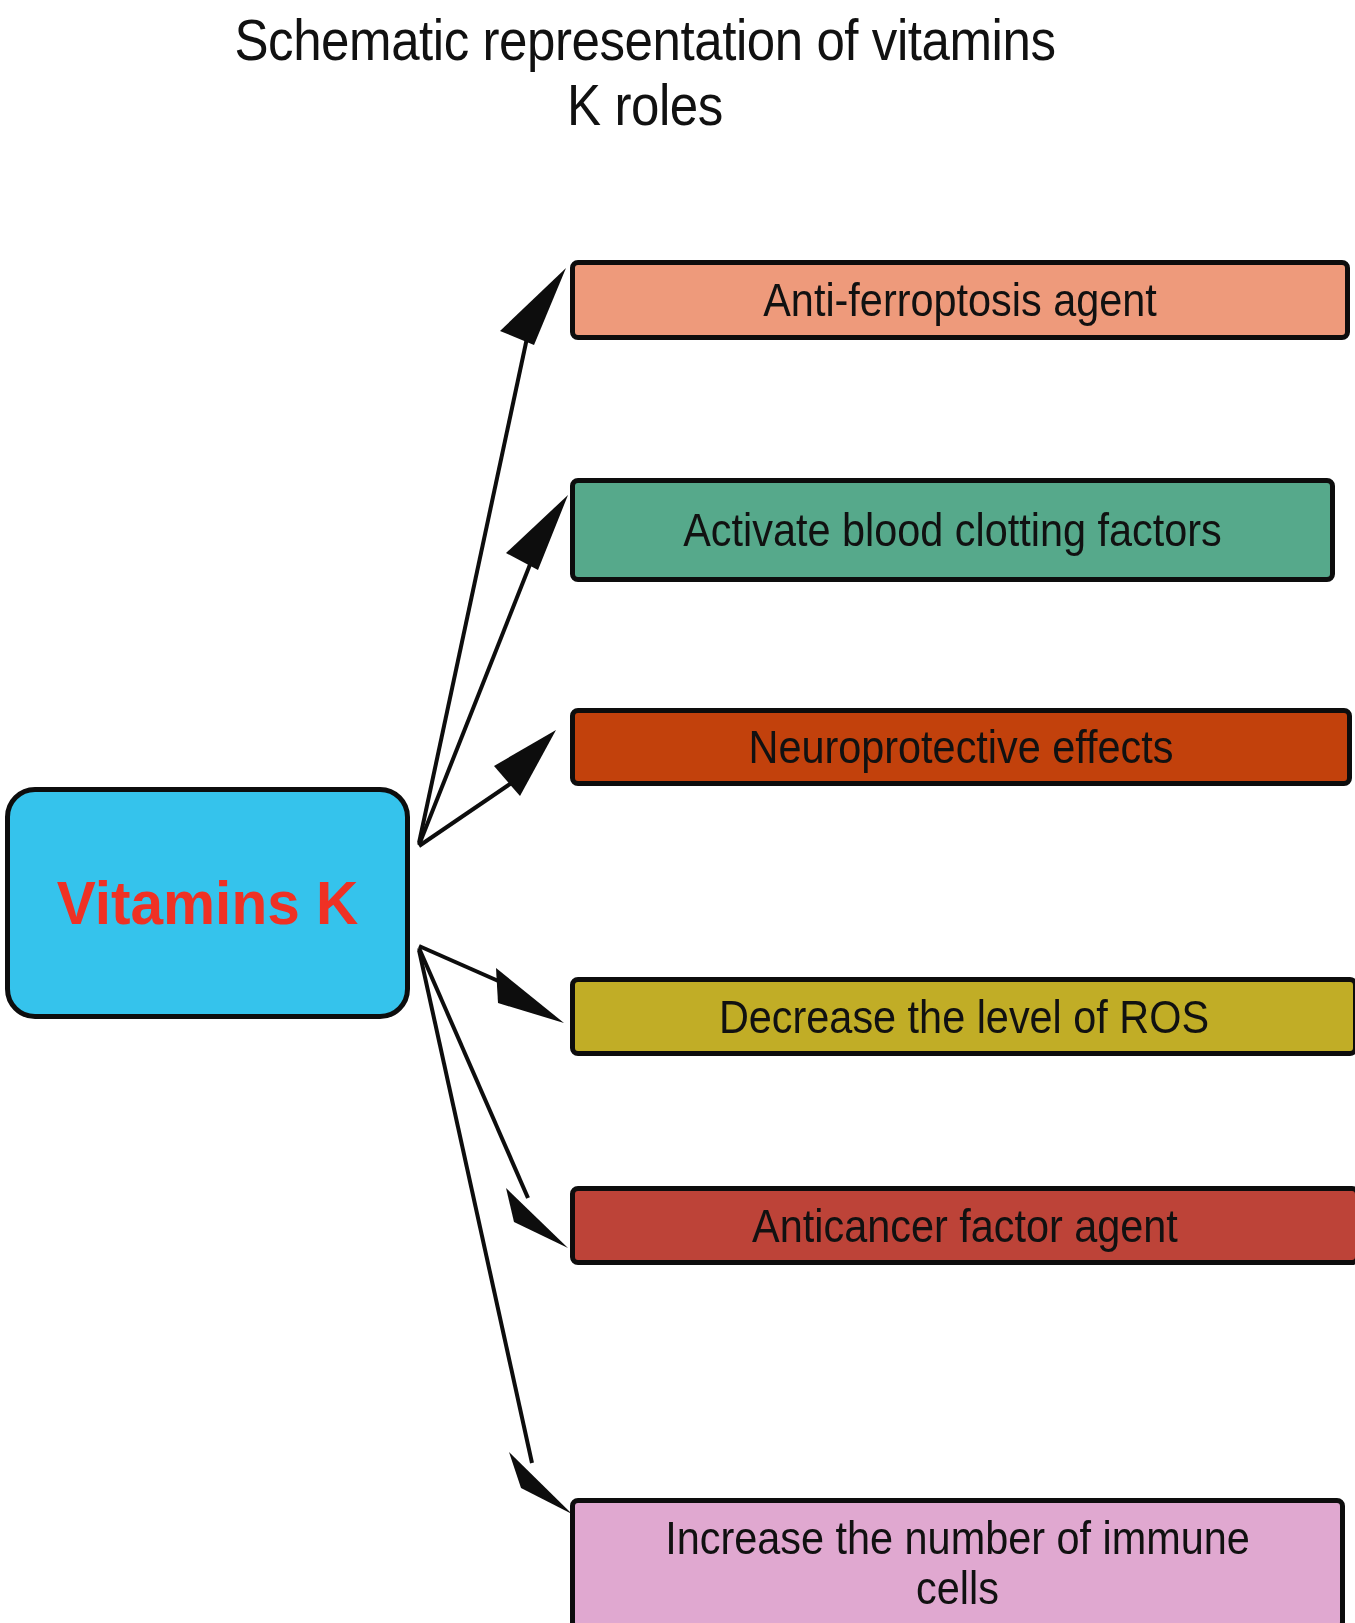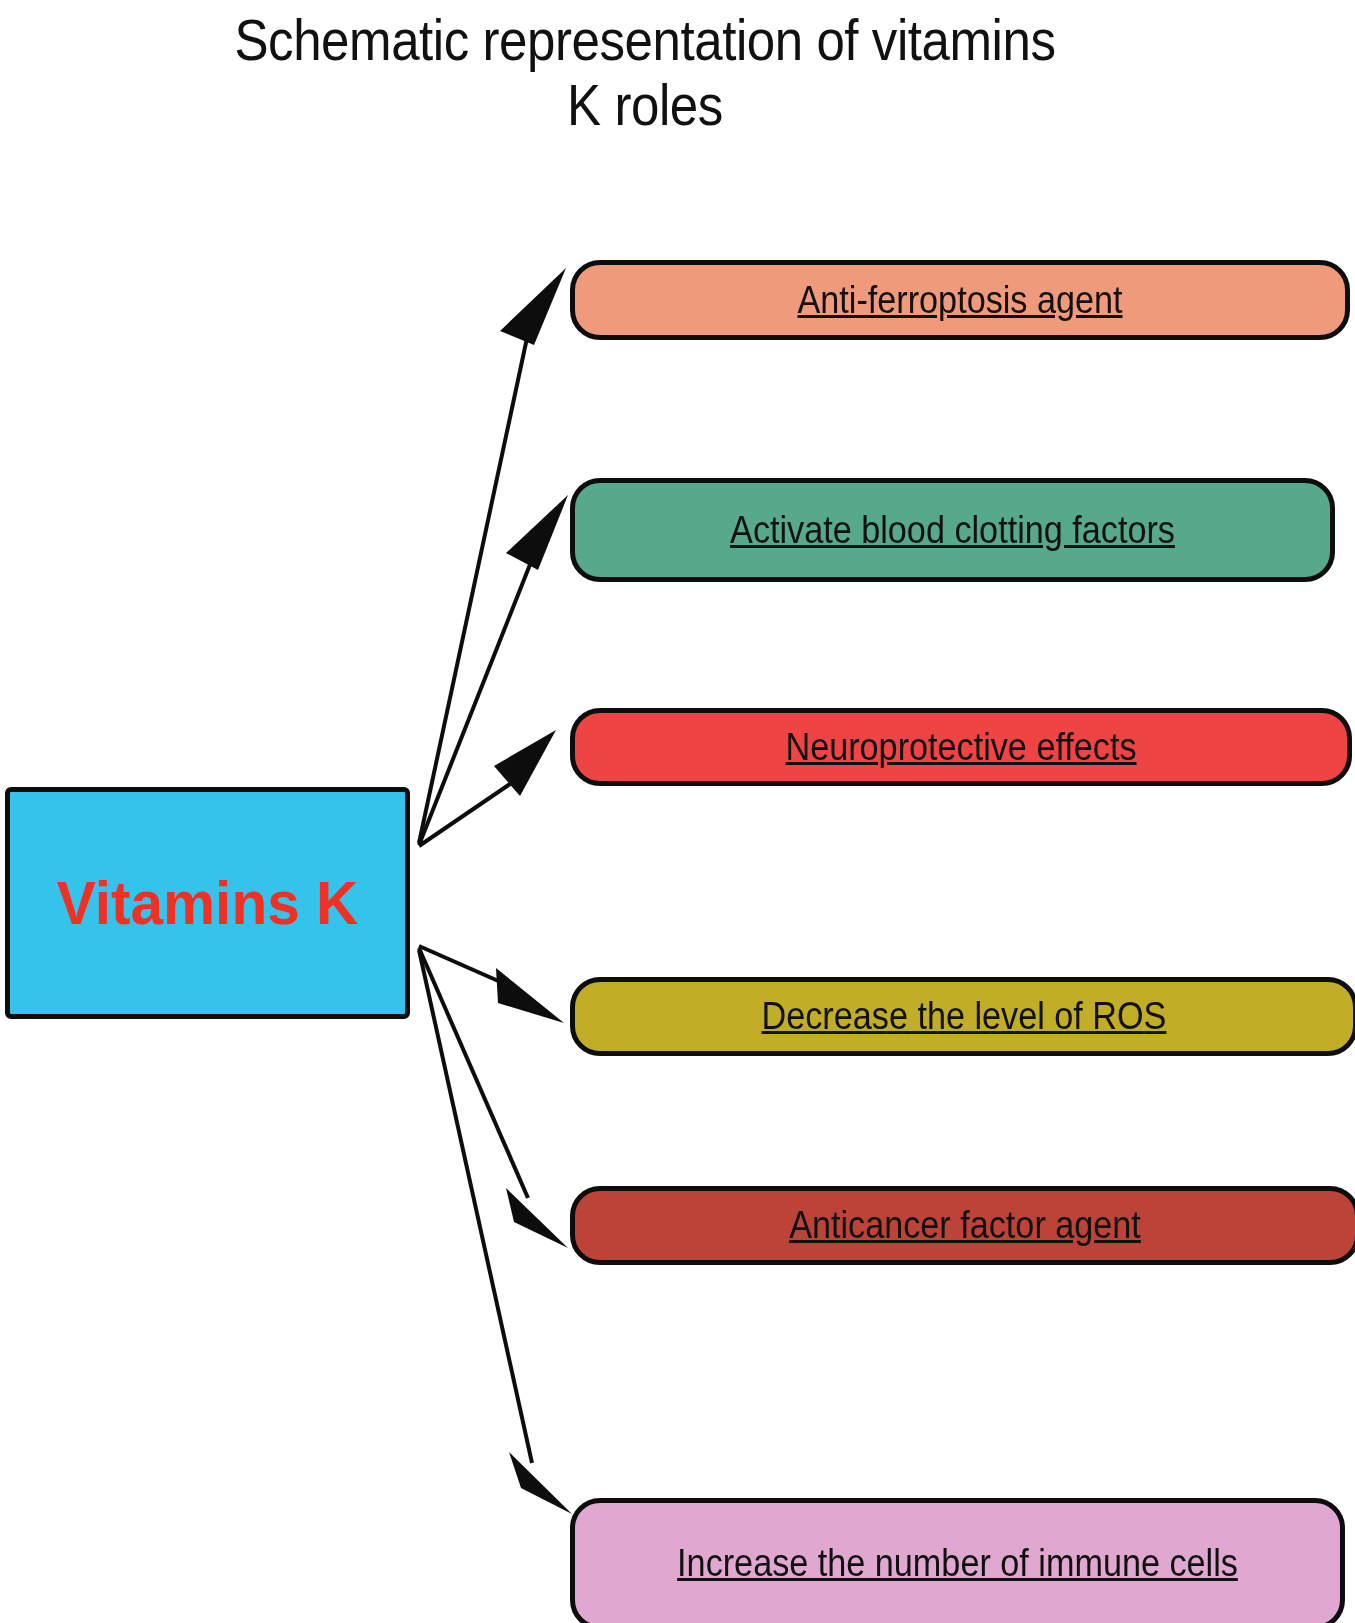--- a/index.html
+++ b/index.html
@@ -66,46 +66,45 @@
     padding: 0 14px;
     box-sizing: border-box;
   }
 
   
   #node-center {
     left: 5px;
     top: 787px;
     width: 405px;
     height: 232px;
-    border-radius: 6px;
+    border-radius: 30px;
     background: #35c3ec;
     align-items: center;
   }
   #node-center .label {
     color: #ef3124;
     font-weight: bold;
     font-size: 61px;
     letter-spacing: 0px;
     transform: scaleX(0.96);
   }
 
   
   .role {
-    font-size: 38px;
+    font-size: 46px;
     font-weight: 400;
-    border-radius: 30px;
-    text-decoration: underline;
+    border-radius: 8px;
   }
   .role.two-line {
     line-height: 1.08;
   }
 
   #node-role-0 { left: 570px;  top: 260px;  width: 780px;  height: 80px;  background: #ee9a7b; }
   #node-role-1 { left: 570px;  top: 478px;  width: 765px;  height: 104px;  background: #56a98b; }
-  #node-role-2 { left: 570px;  top: 708px;  width: 782px;  height: 78px;  background: #ef4444; }
+  #node-role-2 { left: 570px;  top: 708px;  width: 782px;  height: 78px;  background: #c2410c; }
   #node-role-3 { left: 570px;  top: 977px;  width: 788px;  height: 79px;  background: #c1ad26; }
   #node-role-4 { left: 570px;  top: 1186px; width: 790px;  height: 79px;  background: #bd4338; }
   #node-role-5 { left: 570px;  top: 1498px; width: 775px;  height: 132px; background: #e0a8d0; }
 
 </style>
 </head>
 <body>
 
 <div id="figure">
 

